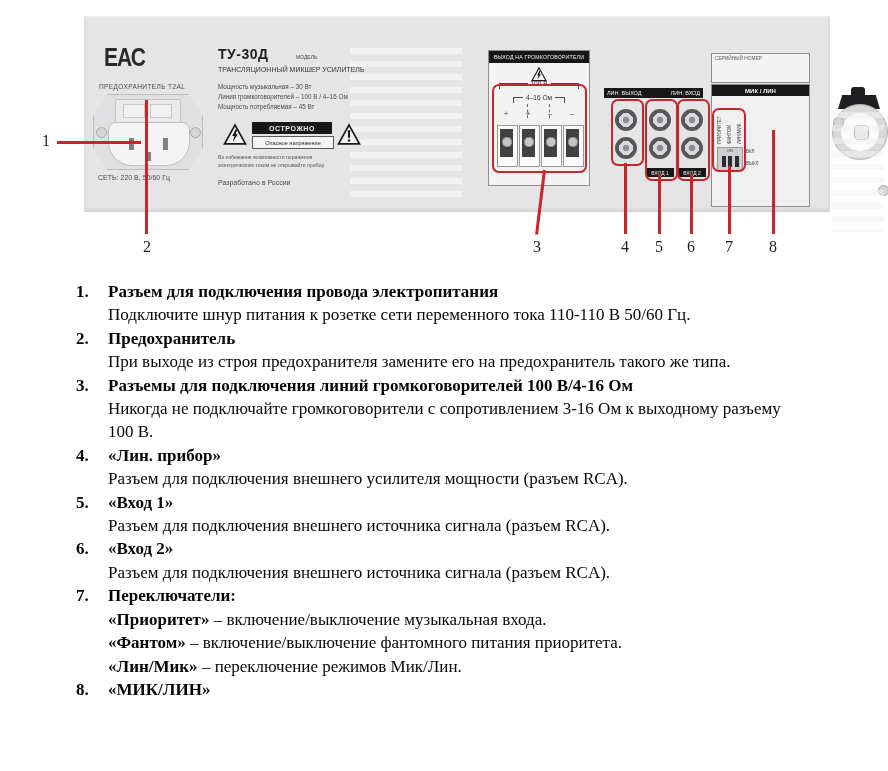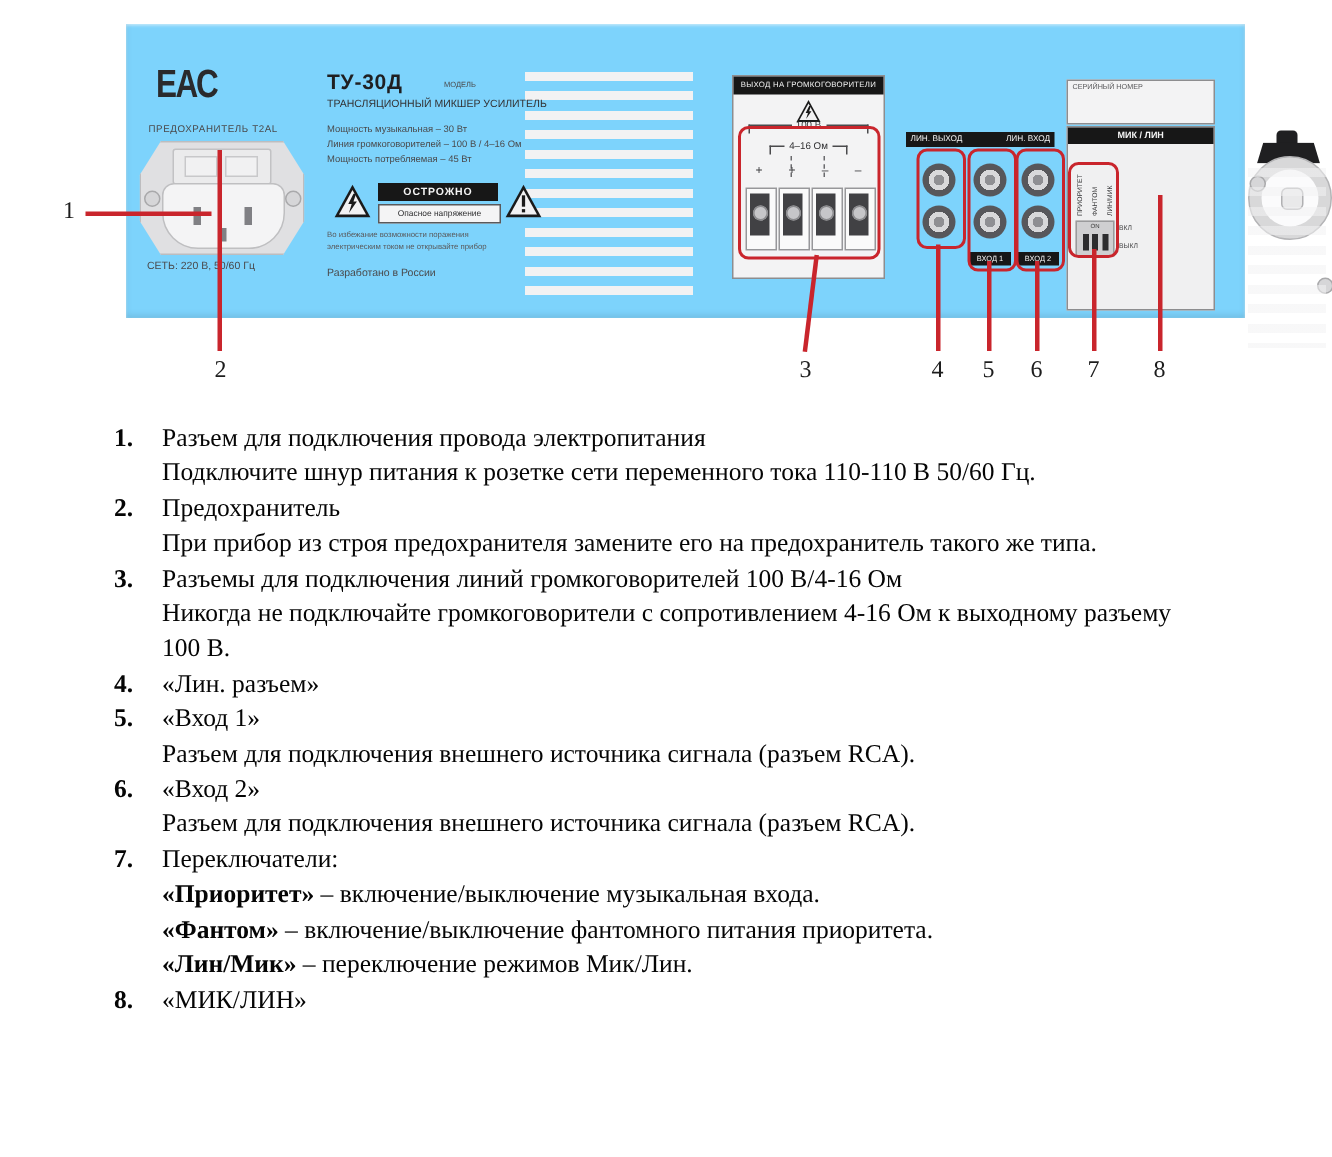--- a/index.html
+++ b/index.html
@@ -1,20 +1,20 @@
 <!DOCTYPE html>
 <html><head>
 <meta charset="utf-8">
 <style>
   html,body{margin:0;padding:0;background:#fff;}
   #page{position:relative;width:888px;height:771px;background:#ffffff;overflow:hidden;
         font-family:"Liberation Sans",sans-serif;color:#2b2b2b;}
   .abs{position:absolute;}
   
-  #panel{left:84px;top:16px;width:746px;height:196px;background:#7dd3fc;
+  #panel{left:84px;top:16px;width:746px;height:196px;background:#e5e5e5;
          box-shadow:inset 0 -2px 4px rgba(0,0,0,.10), inset 0 1px 2px rgba(255,255,255,.6);}
   .vents{background:repeating-linear-gradient(to bottom,#f2f2f3 0 6px,rgba(0,0,0,0) 6px 13px);}
   .sm{color:#4a4a4c;}
   
   #inlet-plate{left:9px;top:78px;width:108px;height:74px;background:#e0e0e2;border:1px solid #bdbdbf;
                clip-path:polygon(13% 0,87% 0,100% 30%,100% 70%,87% 100%,13% 100%,0 70%,0 30%);}
   .screw{border-radius:50%;background:#d6d6d8;border:1px solid #a9a9ab;}
   #fuse-drawer{left:31px;top:83px;width:64px;height:22px;background:#ebebec;border:1px solid #c2c2c4;border-radius:2px;}
   .fuse-cell{position:absolute;top:4px;width:20px;height:12px;background:#f1f1f2;border:1px solid #c8c8ca;}
   #iec{left:24px;top:106px;width:80px;height:42px;background:#f4f4f5;border:1px solid #bfbfc1;
@@ -44,21 +44,21 @@
   .cnum{position:absolute;font-family:"Liberation Serif",serif;font-size:16px;color:#1d1d1d;transform:translateX(-50%);}
   
   .vlabel{writing-mode:vertical-rl;transform:rotate(180deg);font-size:4.5px;line-height:8px;
           color:#3a3a3c;white-space:nowrap;}
   .dipsw{position:absolute;width:4px;height:11px;background:#2c2c2e;}
   
   #list{left:76px;top:280px;width:722px;font-family:"Liberation Serif",serif;
         font-size:17px;line-height:23.4px;color:#050505;}
   .li{display:grid;grid-template-columns:32px 680px;}
   .li .num{font-weight:bold;}
-  .li .ttl{font-weight:normal;}
+  .li .ttl{font-weight:bold;}
   .li .term{font-weight:bold;}
 </style>
 </head>
 <body>
 
 <div id="page">
 
   <div class="abs" id="panel">
 
     <div class="abs vents" style="left:266px;top:32px;width:112px;height:150px;"></div>
@@ -245,36 +245,37 @@
       <div>
           <div class="ttl">Разъем для подключения провода электропитания</div>
            <div class="bdy">Подключите шнур питания к розетке сети переменного тока 110-110 В 50/60 Гц.</div>
         </div>
     </div>
 
     <div class="li">
       <div class="num">2.</div>
       <div>
           <div class="ttl">Предохранитель</div>
-           <div class="bdy">При прибор из строя предохранителя замените его на предохранитель такого же типа.</div>
+           <div class="bdy">При выходе из строя предохранителя замените его на предохранитель такого же типа.</div>
         </div>
     </div>
 
     <div class="li">
       <div class="num">3.</div>
       <div>
           <div class="ttl">Разъемы для подключения линий громкоговорителей 100 В/4-16 Ом</div>
-           <div class="bdy">Никогда не подключайте громкоговорители с сопротивлением 4-16 Ом к выходному разъему 100 В.</div>
+           <div class="bdy">Никогда не подключайте громкоговорители с сопротивлением 3-16 Ом к выходному разъему 100 В.</div>
         </div>
     </div>
 
     <div class="li">
       <div class="num">4.</div>
       <div>
-          <div class="ttl">«Лин. разъем»</div>
+          <div class="ttl">«Лин. прибор»</div>
+           <div class="bdy">Разъем для подключения внешнего усилителя мощности (разъем RCA).</div>
         </div>
     </div>
 
     <div class="li">
       <div class="num">5.</div>
       <div>
           <div class="ttl">«Вход 1»</div>
            <div class="bdy">Разъем для подключения внешнего источника сигнала (разъем RCA).</div>
         </div>
     </div>

